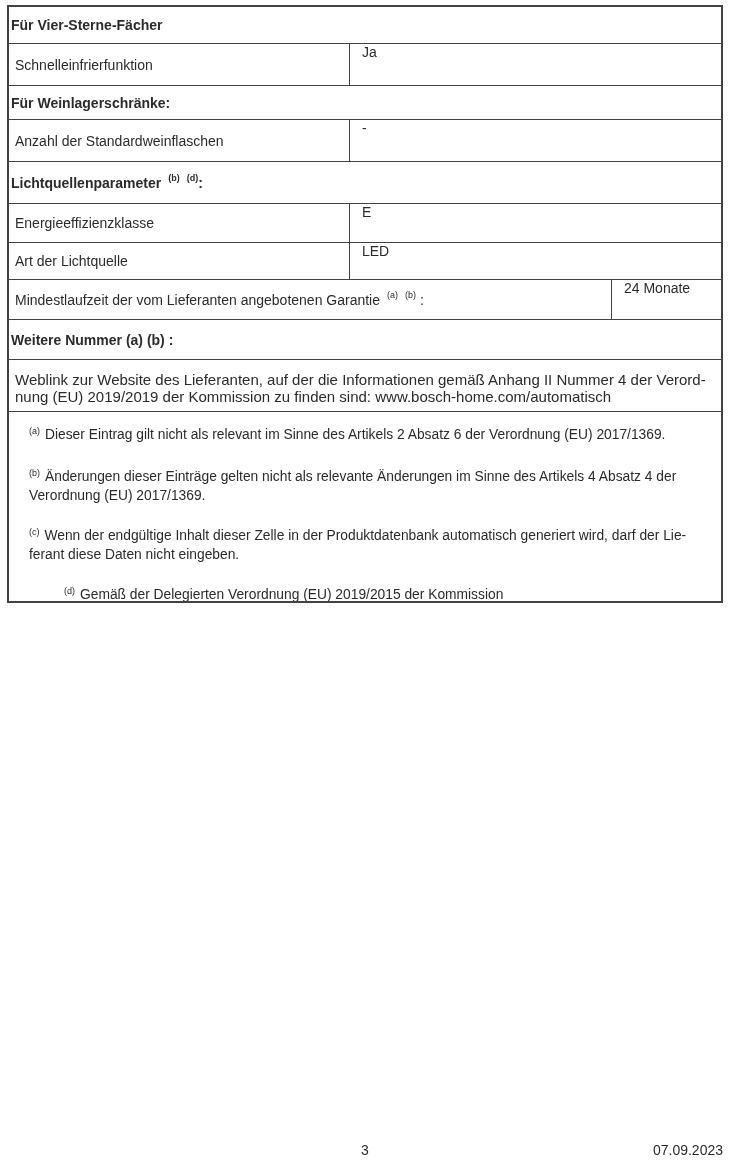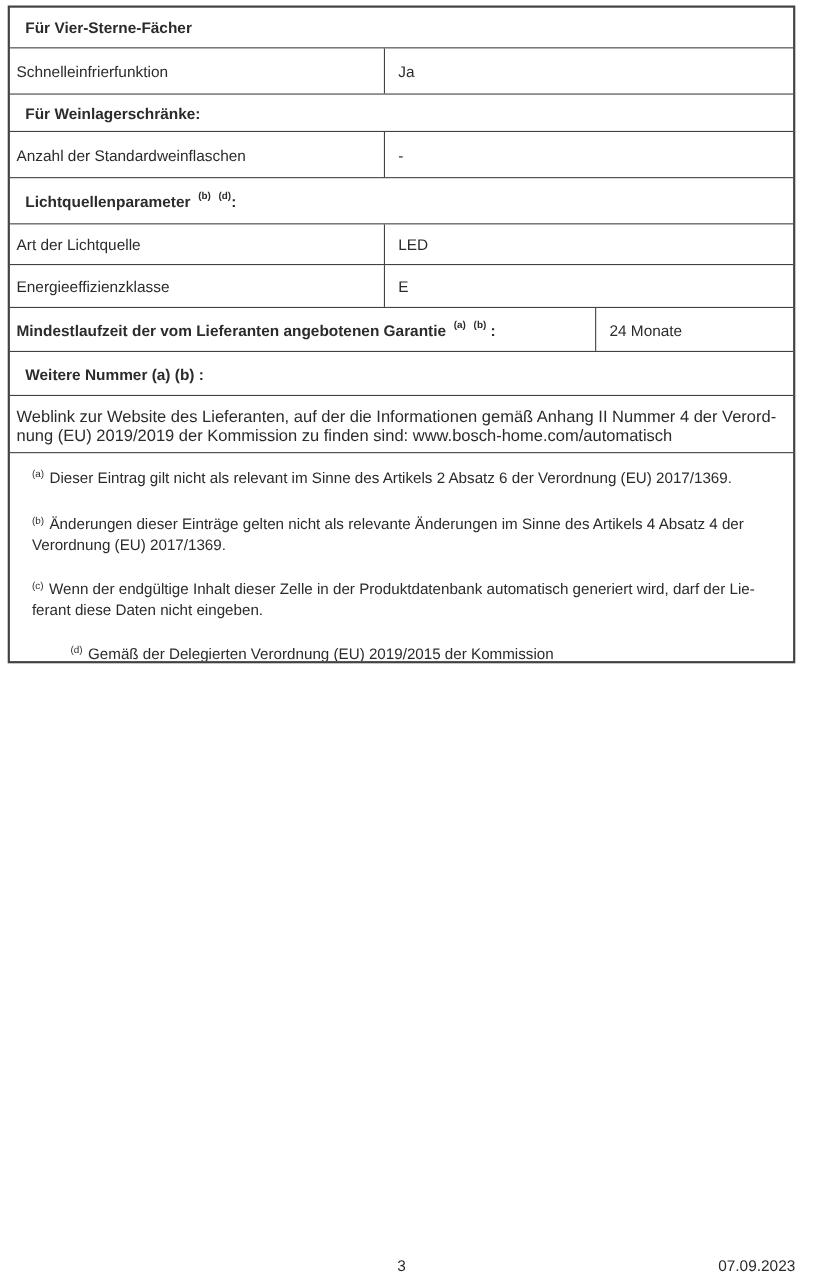--- a/index.html
+++ b/index.html
@@ -15,24 +15,24 @@
   .datatable {
     position: absolute; left: 7px; top: 5px;
     width: 716px; height: 598px;
     border: 2px solid #424242;
     display: flex; flex-direction: column;
     background: #ffffff;
   }
   .row { display: flex; align-items: stretch; border-bottom: 1.5px solid #424242; flex: none; }
   .row:last-child { border-bottom: none; }
   .row.header-row { font-weight: bold; }
-  .cell-full { flex: 1; display: flex; align-items: center; padding-left: 14px; }
+  .cell-full { flex: 1; display: flex; align-items: center; padding-left: 2px; }
   .cell-label { width: 341px; flex: none; display: flex; align-items: center; padding-left: 6px; border-right: 1.5px solid #424242; }
-  .cell-label.wide { width: 533px; font-weight: bold; }
-  .cell-value { flex: 1; display: flex; align-items: center; padding-left: 12px; }
+  .cell-label.wide { width: 603px; font-weight: normal; }
+  .cell-value { flex: 1; display: flex; align-items: flex-start; padding-left: 12px; }
   .sup { font-size: 9px; position: relative; top: -5px; margin-left: 7px; letter-spacing: 0; }
   .suffix { white-space: pre; }
 
   .cell-para { flex: 1; padding: 11px 4px 0 6px; overflow: hidden; }
   .pline { line-height: 17px; font-size: 15px; white-space: nowrap; }
 
   .cell-fnotes { flex: 1; padding: 14px 4px 0 20px; overflow: hidden; }
   .fnote { margin-bottom: 23px; }
   .fnote:last-child { margin-bottom: 0; margin-left: 35px; }
   .fnline { line-height: 17px; font-size: 13.8px; white-space: nowrap; }
@@ -81,35 +81,35 @@
 
     <div class="row header-row" style="height:42px">
       <div class="cell-full">
         <span>Lichtquellenparameter</span>
           <span class="sup">(b)</span>
           <span class="sup">(d)</span>
           <span class="suffix">:</span>
       </div>
     </div>
 
+    <div class="row" style="height:39px">
+      <div class="cell-label">
+        <span>Energieeffizienzklasse</span>
+      </div>
+      <div class="cell-value">
+        <span>E</span>
+      </div>
+    </div>
+
     <div class="row" style="height:37px">
       <div class="cell-label">
         <span>Art der Lichtquelle</span>
       </div>
       <div class="cell-value">
         <span>LED</span>
-      </div>
-    </div>
-
-    <div class="row" style="height:39px">
-      <div class="cell-label">
-        <span>Energieeffizienzklasse</span>
-      </div>
-      <div class="cell-value">
-        <span>E</span>
       </div>
     </div>
 
     <div class="row" style="height:40px">
       <div class="cell-label wide">
         <span>Mindestlaufzeit der vom Lieferanten angebotenen Garantie</span>
           <span class="sup">(a)</span>
           <span class="sup">(b)</span>
           <span class="suffix"> :</span>
       </div>

